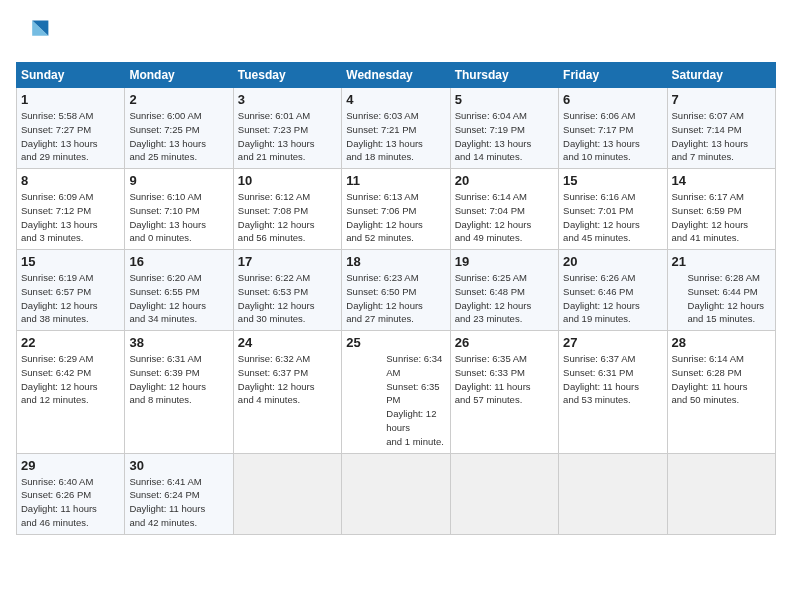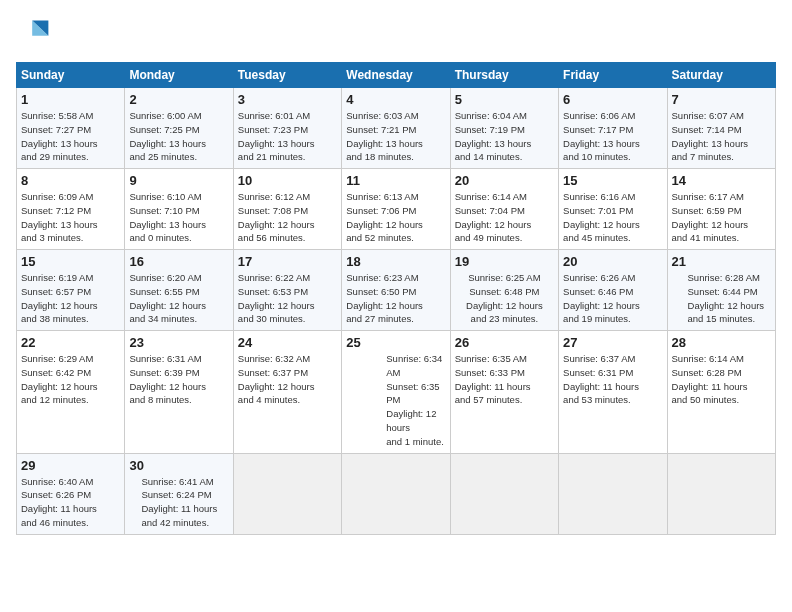--- a/index.html
+++ b/index.html
@@ -259,21 +259,21 @@
           </td>
           <td>
             <span class="day-num">18</span>
             <div class="cell-content" style="white-space: pre-line;">Sunrise: 6:23 AM
 Sunset: 6:50 PM
 Daylight: 12 hours
 and 27 minutes.</div>
           </td>
           <td>
             <span class="day-num">19</span>
-            <div class="cell-content" style="white-space: pre-line; text-align: center;">Sunrise: 6:25 AM
+            <div class="cell-content" style="white-space: pre-line;">Sunrise: 6:25 AM
 Sunset: 6:48 PM
 Daylight: 12 hours
 and 23 minutes.</div>
           </td>
           <td>
             <span class="day-num">20</span>
             <div class="cell-content" style="white-space: pre-line;">Sunrise: 6:26 AM
 Sunset: 6:46 PM
 Daylight: 12 hours
 and 19 minutes.</div>
@@ -288,21 +288,21 @@
         </tr>
         <tr>
           <td>
             <span class="day-num">22</span>
             <div class="cell-content" style="white-space: pre-line;">Sunrise: 6:29 AM
 Sunset: 6:42 PM
 Daylight: 12 hours
 and 12 minutes.</div>
           </td>
           <td>
-            <span class="day-num">23</span>
+            <span class="day-num">38</span>
             <div class="cell-content" style="white-space: pre-line;">Sunrise: 6:31 AM
 Sunset: 6:39 PM
 Daylight: 12 hours
 and 8 minutes.</div>
           </td>
           <td>
             <span class="day-num">24</span>
             <div class="cell-content" style="white-space: pre-line;">Sunrise: 6:32 AM
 Sunset: 6:37 PM
 Daylight: 12 hours
@@ -340,21 +340,21 @@
         <tr>
           <td>
             <span class="day-num">29</span>
             <div class="cell-content" style="white-space: pre-line;">Sunrise: 6:40 AM
 Sunset: 6:26 PM
 Daylight: 11 hours
 and 46 minutes.</div>
           </td>
           <td>
             <span class="day-num">30</span>
-            <div class="cell-content" style="white-space: pre-line; margin-left: 12px;">Sunrise: 6:41 AM
+            <div class="cell-content" style="white-space: pre-line;">Sunrise: 6:41 AM
 Sunset: 6:24 PM
 Daylight: 11 hours
 and 42 minutes.</div>
           </td>
           <td class="empty"></td>
           <td class="empty"></td>
           <td class="empty"></td>
           <td class="empty"></td>
           <td class="empty"></td>
         </tr>

